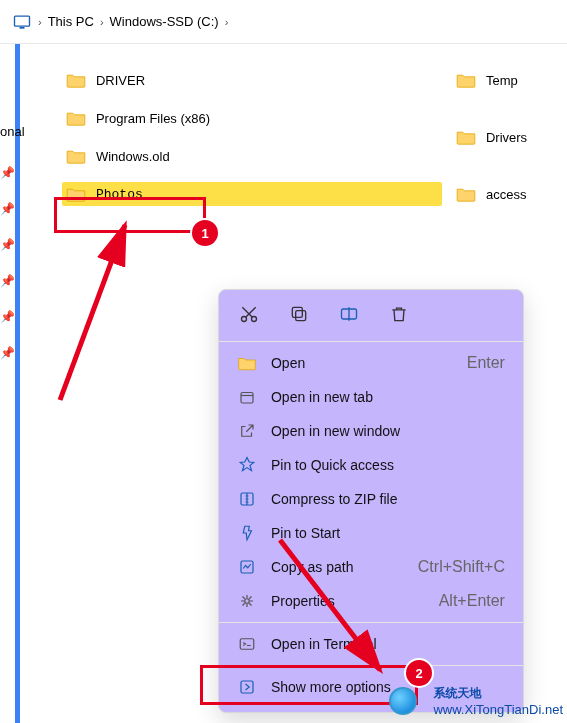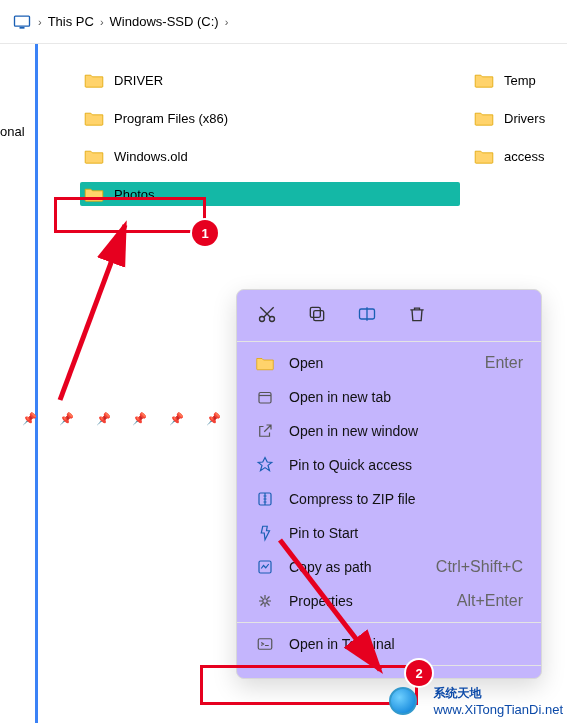--- a/index.html
+++ b/index.html
@@ -25,53 +25,54 @@
   .breadcrumb .chev { color:#555; font-size:11px; }
   .breadcrumb .pc-icon {
     width:20px;height:20px;display:flex;align-items:center;justify-content:center;
   }
   .main {
     display:flex;
     height: calc(100% - 44px);
   }
   .sidebar {
     width:38px;
-    border-right:3px solid #3b82f6;
+    border-right:5px solid #3b82f6;
     padding-top:70px;
-    display:flex;flex-direction:row;align-items:center;gap:22px;
+    display:flex;flex-direction:column;gap:22px;
     color:#555;
   }
   .sidebar-label {
     position:absolute;
     left:0; top:124px;
     font-size:13px;
     color:#000;
     writing-mode:horizontal-tb;
   }
   .pin { font-size:12px; color:#555;}
   .content {
     flex:1;
     position:relative;
     padding: 24px 0 0 0;
   }
   .file-grid {
     display:flex;
     gap:50px;
     padding-left: 42px;
   }
-  .col { display:flex; flex-direction:column; gap:14px; width:340px;}
+  .col { display:flex; flex-direction:column; gap:14px; width:340px;justify-content:space-between;}
   .col2 { width:120px;}
   .item {
     display:flex; align-items:center; gap:10px;
     height:24px;
     padding:0 4px;
   }
   .item.selected {
-    background:#14b8a6;
+    background:#fde047;
     border-radius:2px;
+    font-family:Liberation Mono, monospace;
   }
   .folder-icon {
     width:20px;height:16px;
   }
   .highlight-box {
     position:absolute;
     border:3px solid #e6001f;
     pointer-events:none;
   }
   .hl-photos { left:54px; top:197px; width:152px; height:36px;}
@@ -309,20 +310,29 @@
       <div class="ctx-item">
         <span class="micon gray">
             <svg viewBox="0 0 24 24" width="18" height="18" stroke="#555" stroke-width="1.6" fill="none">
               <rect x="3" y="5" width="18" height="14" rx="2"></rect>
               <path d="M7 10l3 2-3 2M12 14h5"></path>
             </svg>
           </span>
         <span>Open in Terminal</span>
       </div>
       <div class="ctx-sep"></div>
+      <div class="ctx-item">
+        <span class="micon">
+            <svg viewBox="0 0 24 24" width="18" height="18" stroke="#1a5fb4" stroke-width="1.6" fill="none">
+              <rect x="4" y="4" width="16" height="16" rx="2"></rect>
+              <path d="M10 8l5 4-5 4"></path>
+            </svg>
+          </span>
+        <span>Show more options</span>
+      </div>
     </div>
   </div>
 </div>
 
 <div class="highlight-box hl-photos"></div>
 <div class="highlight-box hl-show"></div>
 
 <div class="badge badge1">1</div>
 <div class="badge badge2">2</div>
 

